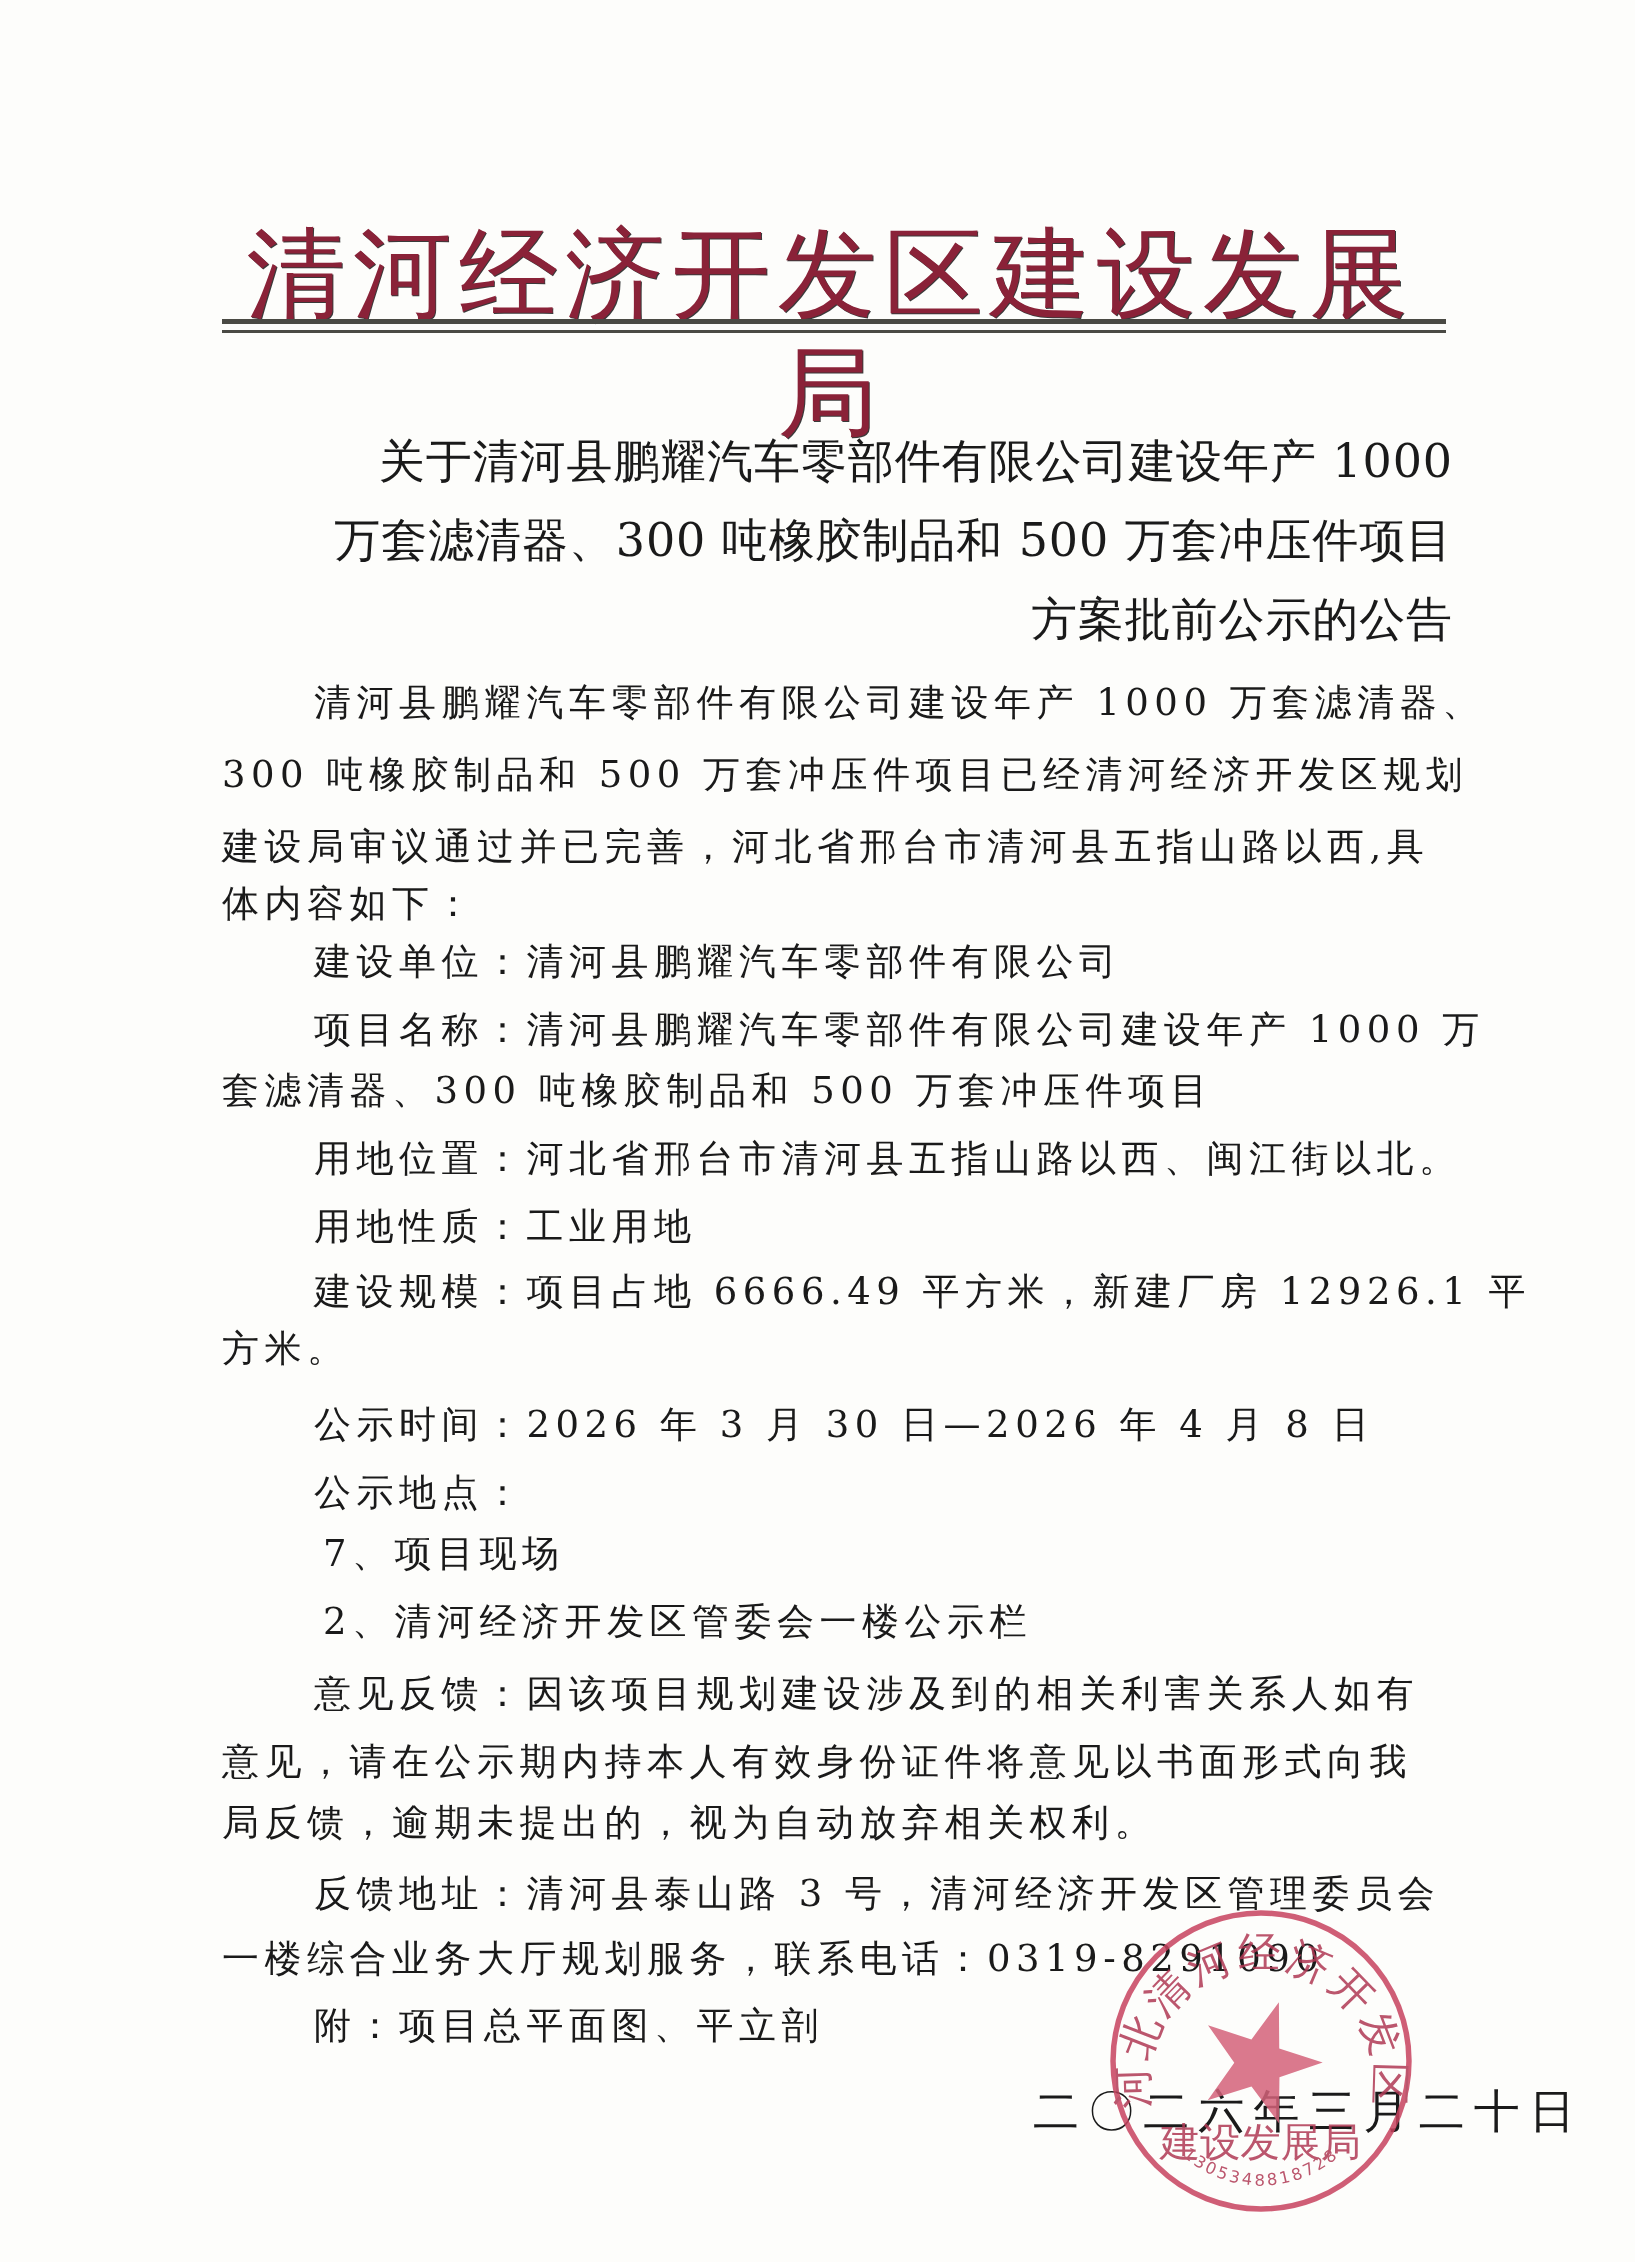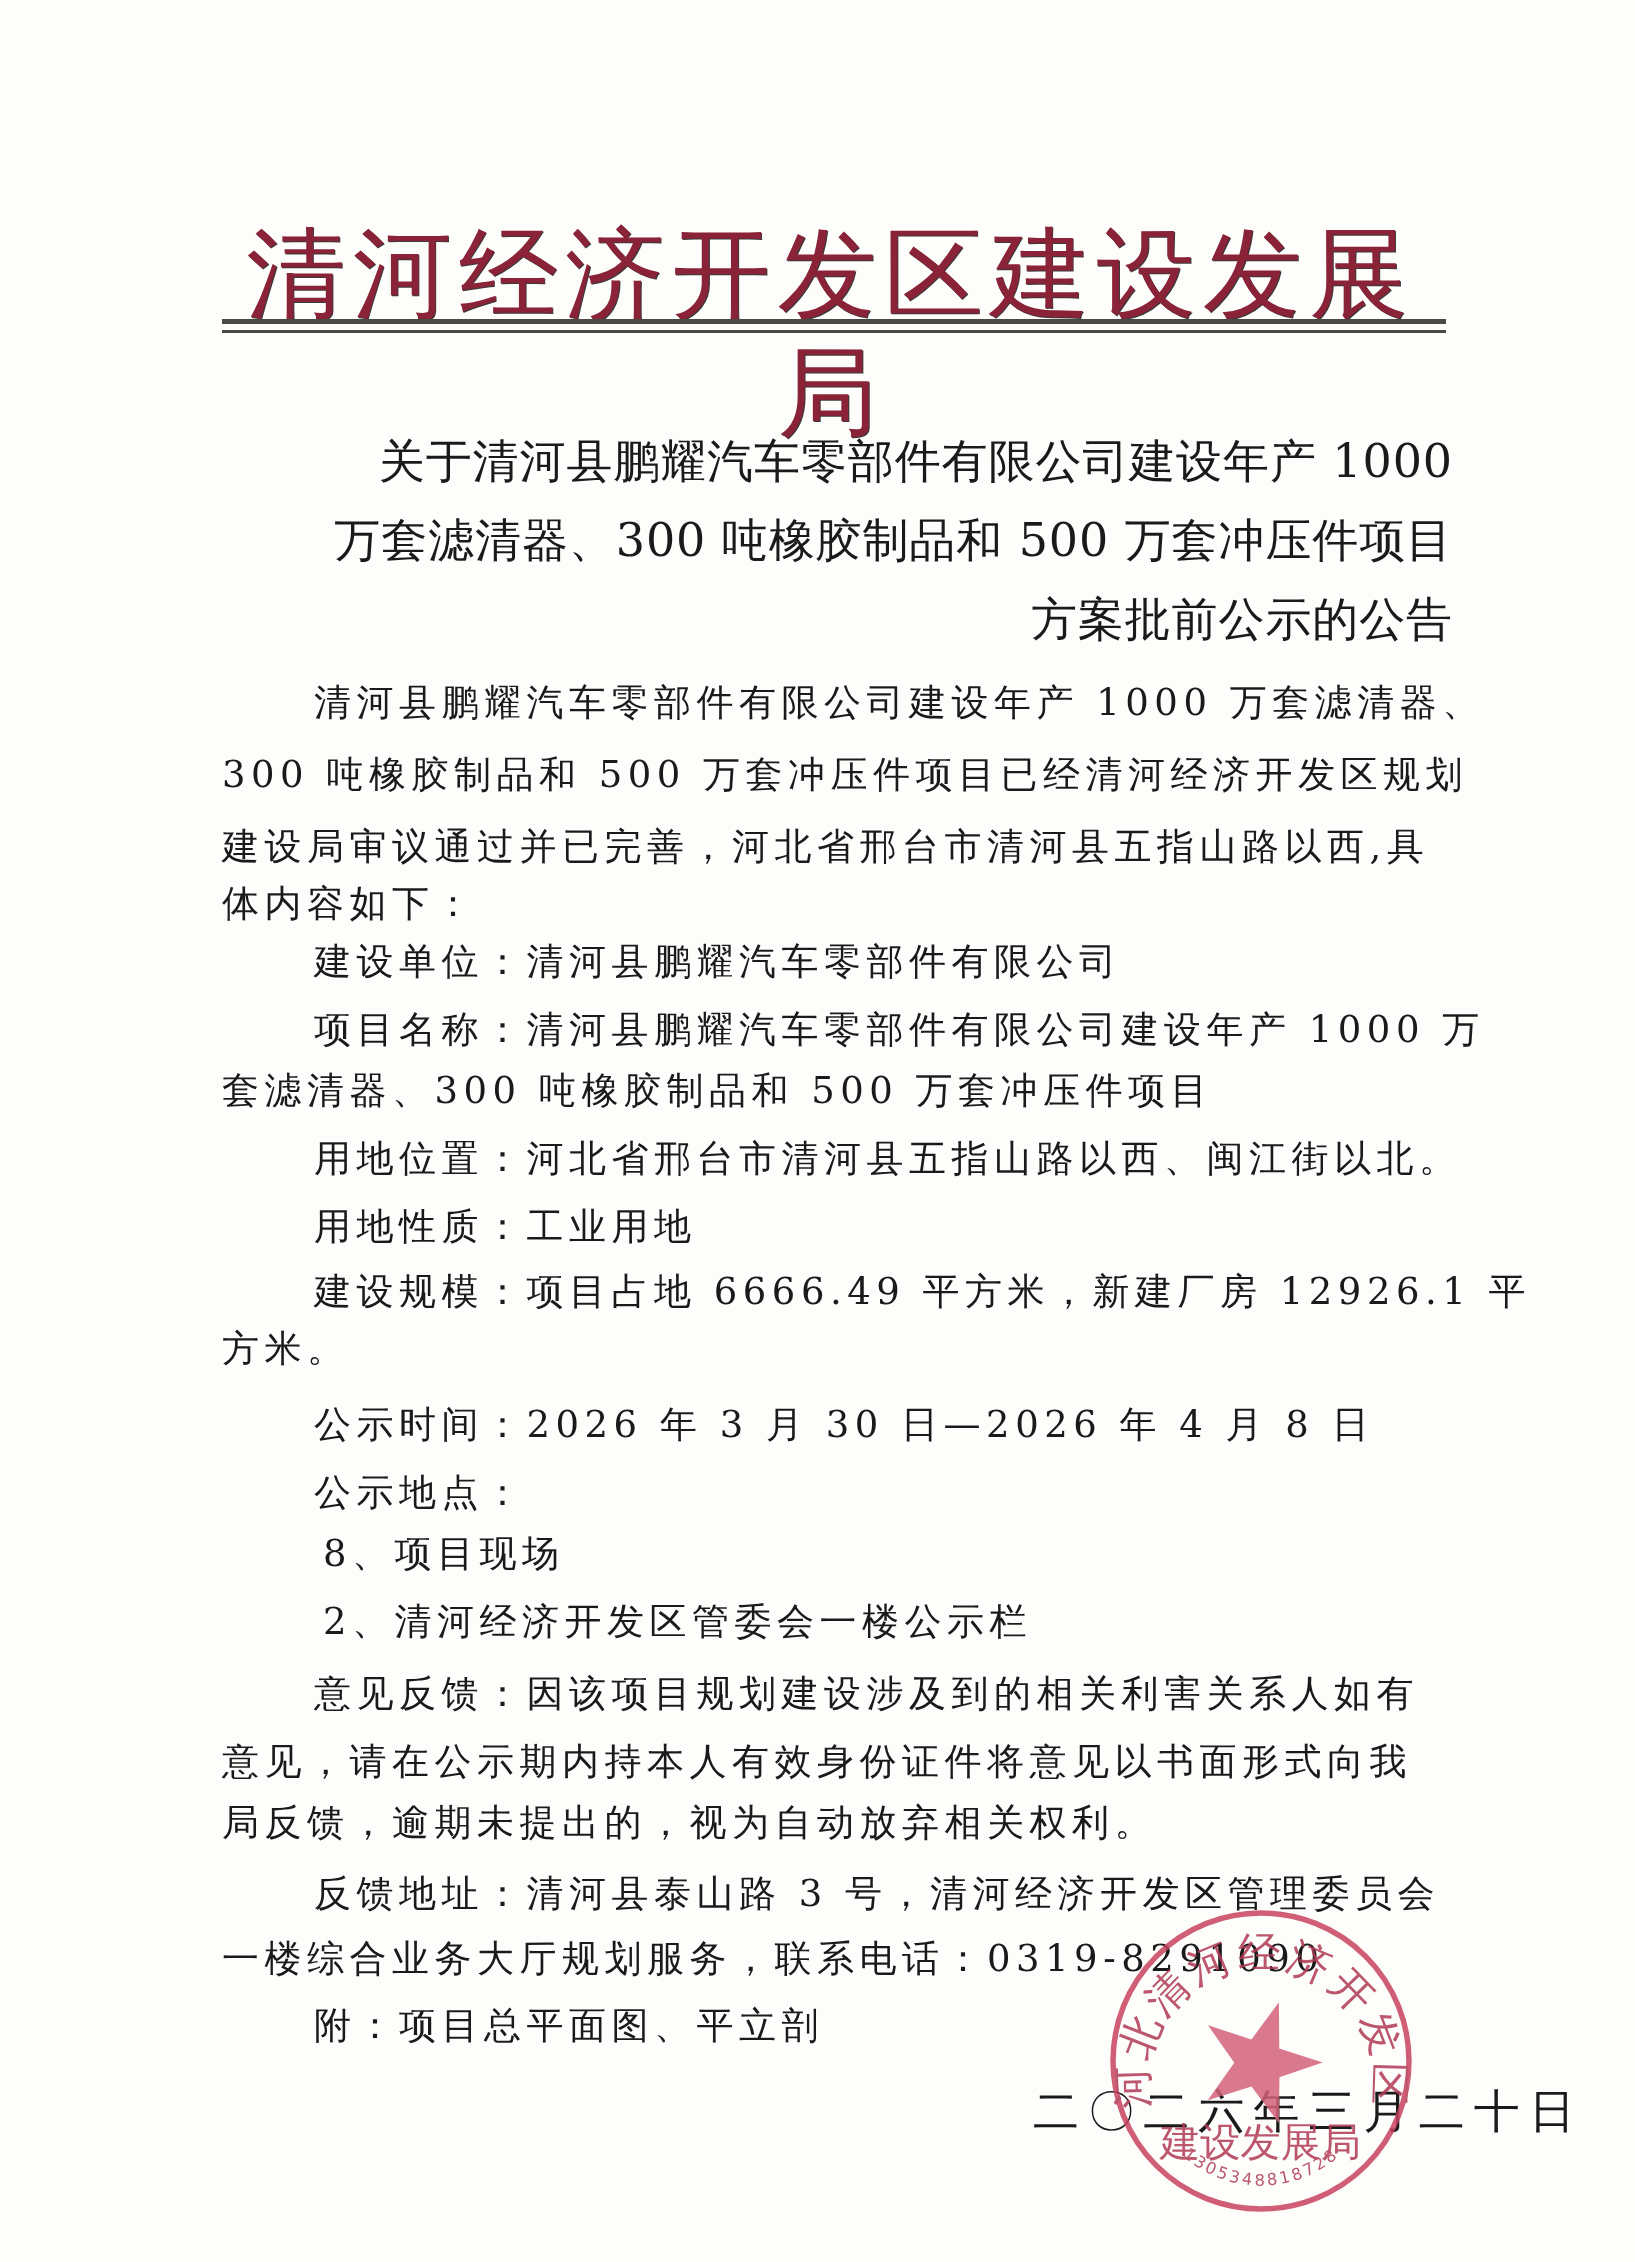--- a/index.html
+++ b/index.html
@@ -39,21 +39,21 @@
 
 <div class="line ind" style="top:934px">建设单位：清河县鹏耀汽车零部件有限公司</div>
 <div class="line ind" style="top:1002px">项目名称：清河县鹏耀汽车零部件有限公司建设年产 1000 万</div>
 <div class="line noind" style="top:1063px">套滤清器、300 吨橡胶制品和 500 万套冲压件项目</div>
 <div class="line ind" style="top:1131px">用地位置：河北省邢台市清河县五指山路以西、闽江街以北。</div>
 <div class="line ind" style="top:1199px">用地性质：工业用地</div>
 <div class="line ind" style="top:1264px">建设规模：项目占地 6666.49 平方米，新建厂房 12926.1 平</div>
 <div class="line noind" style="top:1321px">方米。</div>
 <div class="line ind" style="top:1397px">公示时间：2026 年 3 月 30 日—2026 年 4 月 8 日</div>
 <div class="line ind" style="top:1465px">公示地点：</div>
-<div class="line ind" style="top:1526px; left:315px">8、项目现场</div>
+<div class="line ind" style="top:1526px; left:315px">7、项目现场</div>
 <div class="line ind" style="top:1594px; left:315px">2、清河经济开发区管委会一楼公示栏</div>
 <div class="line ind" style="top:1666px">意见反馈：因该项目规划建设涉及到的相关利害关系人如有</div>
 <div class="line noind" style="top:1734px">意见，请在公示期内持本人有效身份证件将意见以书面形式向我</div>
 <div class="line noind" style="top:1795px">局反馈，逾期未提出的，视为自动放弃相关权利。</div>
 <div class="line ind" style="top:1866px">反馈地址：清河县泰山路 3 号，清河经济开发区管理委员会</div>
 <div class="line noind" style="top:1931px">一楼综合业务大厅规划服务，联系电话：0319-8291090</div>
 <div class="line ind" style="top:1998px">附：项目总平面图、平立剖</div>
 
 <div class="date">二〇二六年三月二十日</div>
 

